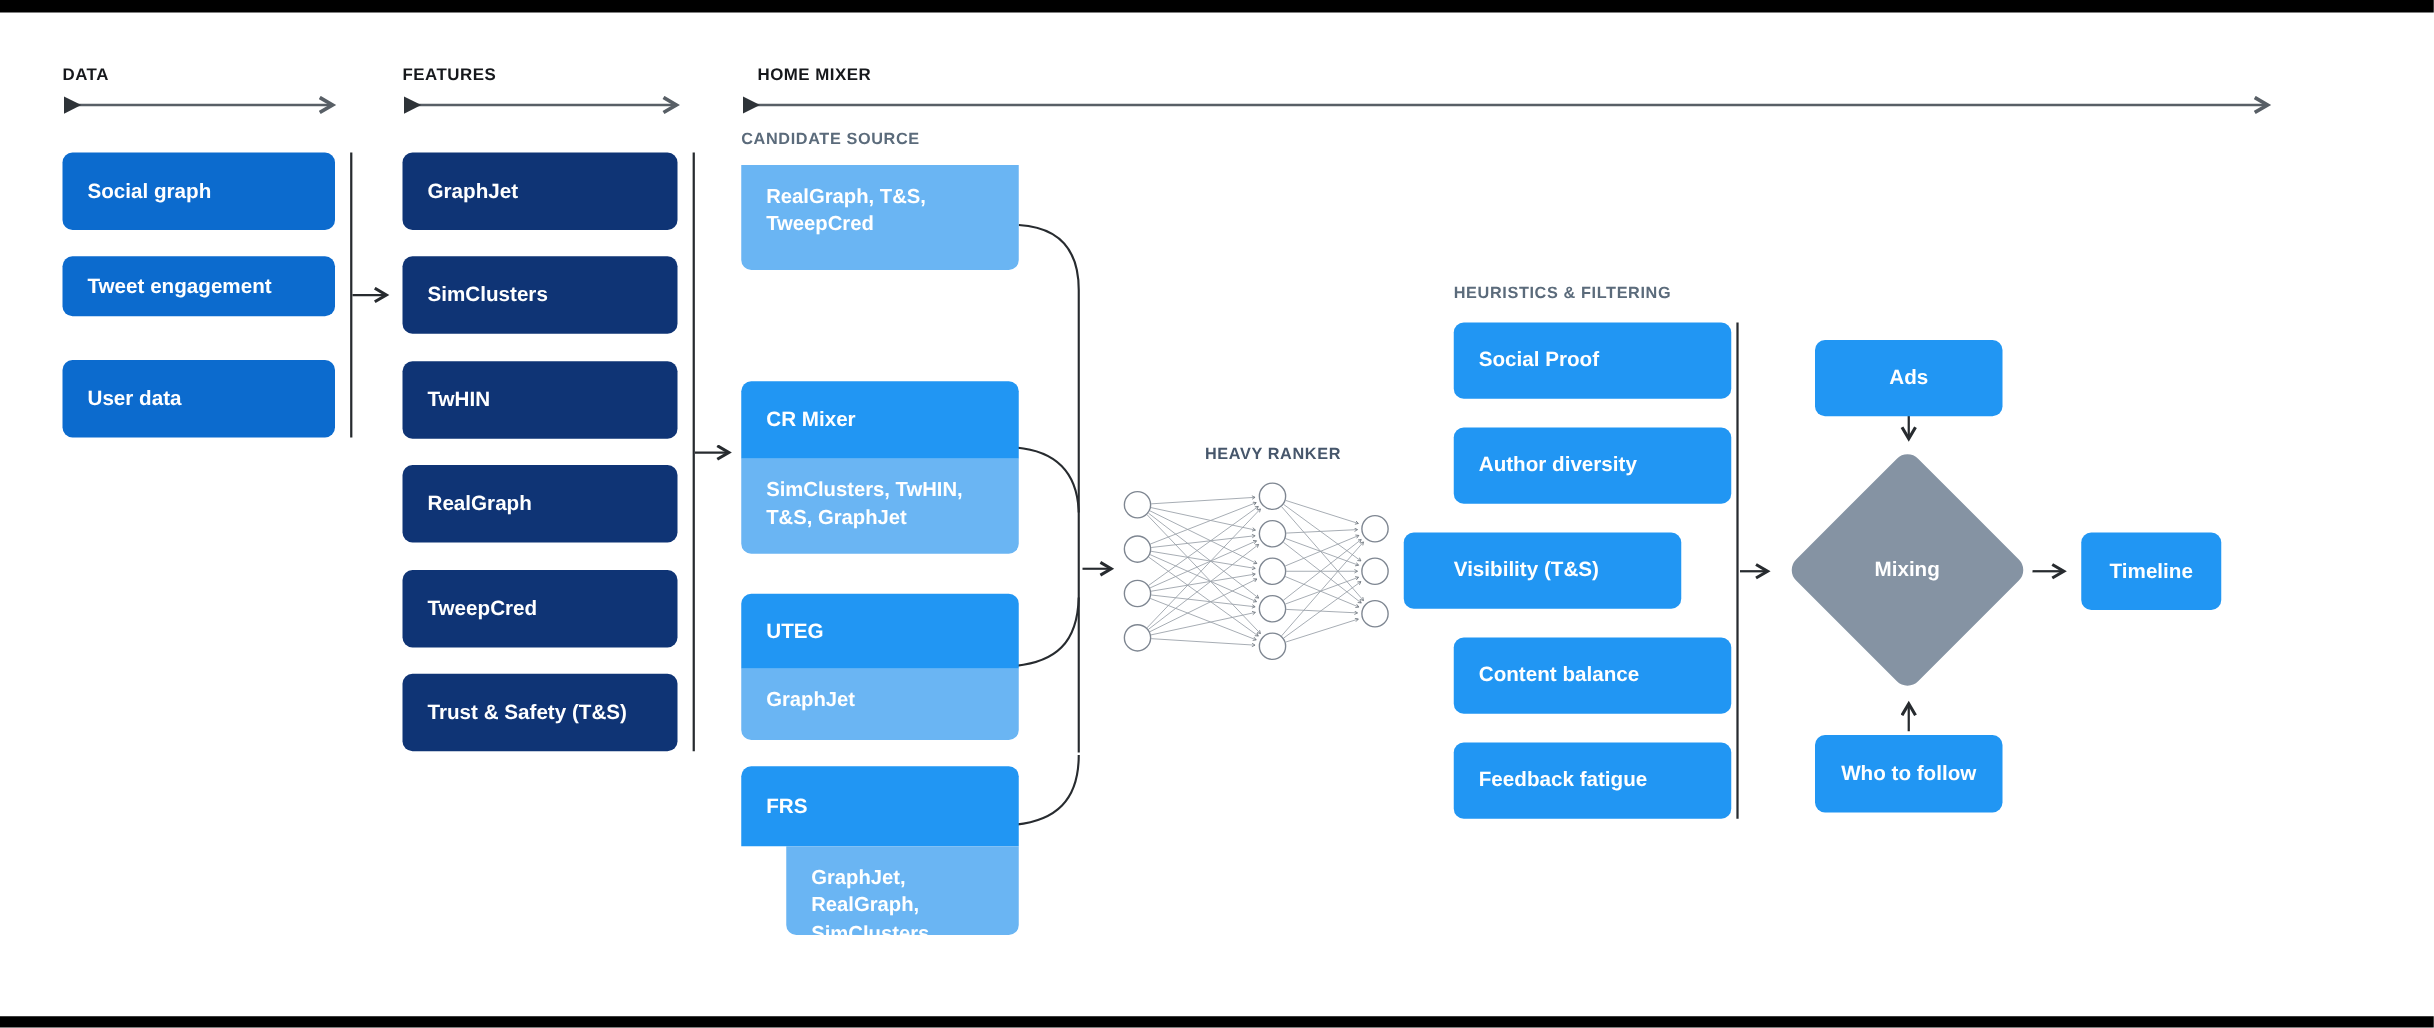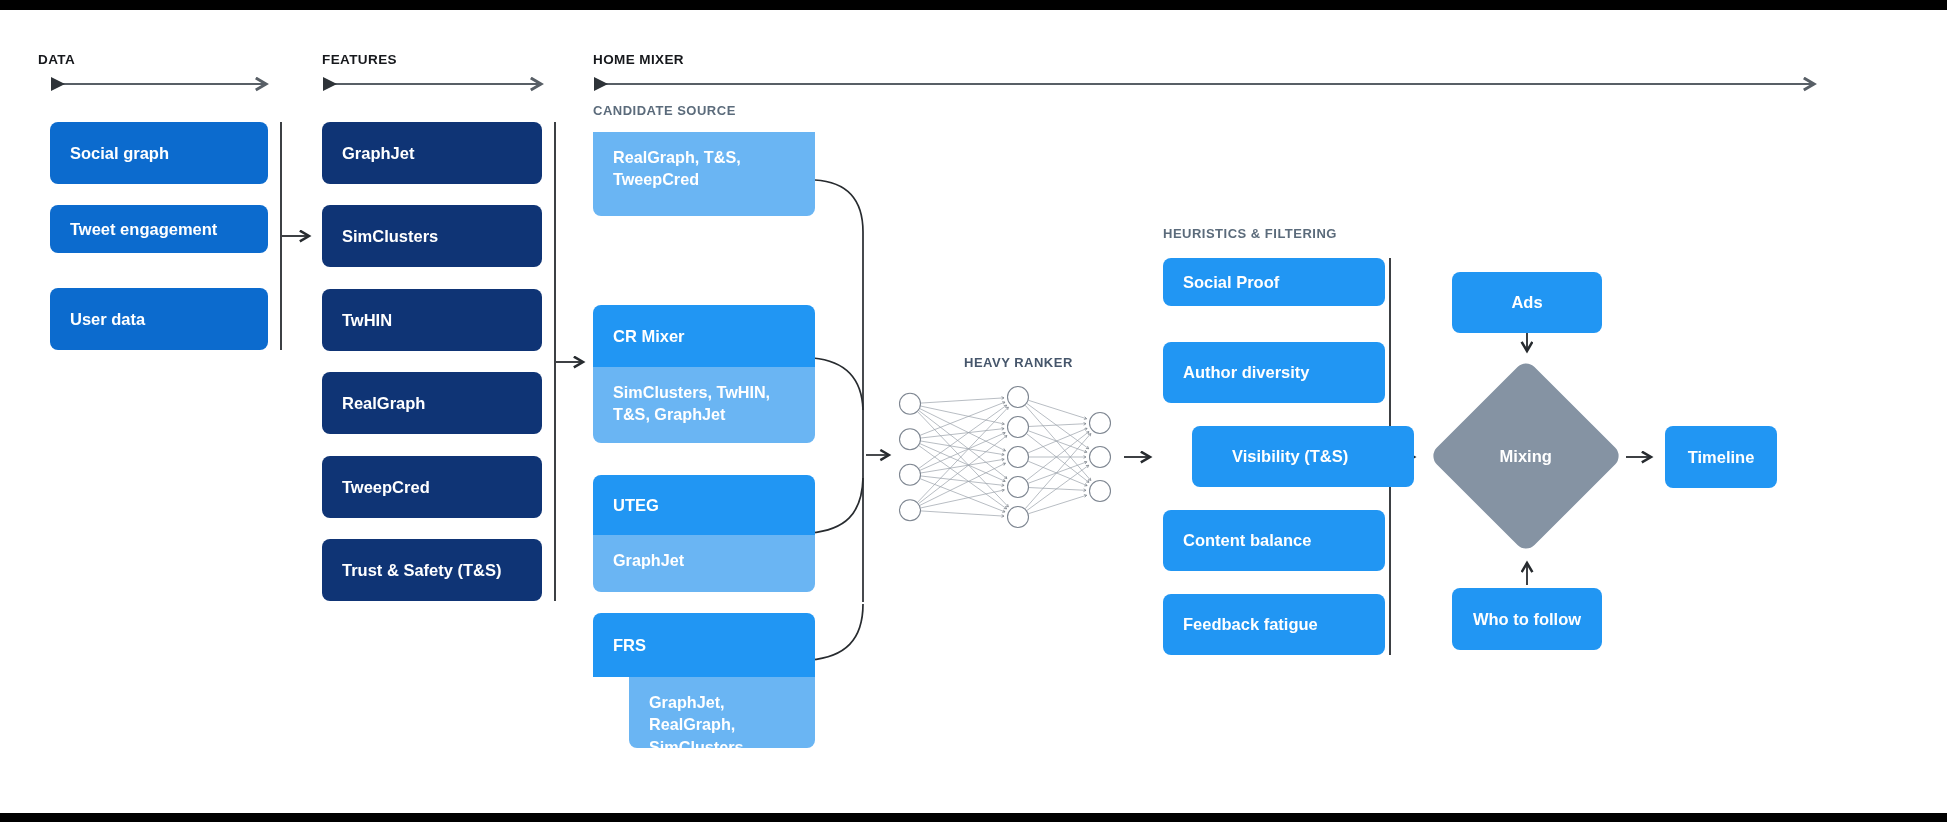--- a/index.html
+++ b/index.html
@@ -157,21 +157,21 @@
     <line x1="1527" y1="327" x2="1527" y2="351" marker-end="url(#arr)"></line>
   </g>
   <g stroke="#272B2F" fill="none" stroke-width="1.8">
     <line x1="1527" y1="585" x2="1527" y2="563" marker-end="url(#arr)"></line>
   </g>
   <g stroke="#272B2F" fill="none" stroke-width="1.8">
     <line x1="1626" y1="457" x2="1651" y2="457" marker-end="url(#arr)"></line>
   </g>
 </svg>
 
-<div class="sec-label" style="left:38px;top:52px;">DATA</div>
+<div class="sec-label" style="left:50px;top:52px;">DATA</div>
 <div class="box data-box" style="left:50px;top:122px;width:218px;height:62px;">
   <span>Social graph</span>
 </div>
 <div class="box data-box" style="left:50px;top:205px;width:218px;height:48px;">
   <span>Tweet engagement</span>
 </div>
 <div class="box data-box" style="left:50px;top:288px;width:218px;height:62px;">
   <span>User data</span>
 </div>
 
@@ -188,21 +188,21 @@
 <div class="box feature-box" style="left:322px;top:372px;width:220px;height:62px;">
   <span>RealGraph</span>
 </div>
 <div class="box feature-box" style="left:322px;top:456px;width:220px;height:62px;">
   <span>TweepCred</span>
 </div>
 <div class="box feature-box" style="left:322px;top:539px;width:220px;height:62px;">
   <span>Trust &amp; Safety (T&amp;S)</span>
 </div>
 
-<div class="sec-label" style="left:593px;top:52px;">HOME MIXER</div>
+<div class="sec-label" style="left:606px;top:52px;">HOME MIXER</div>
 <div class="sub-label" style="left:593px;top:103px;">CANDIDATE SOURCE</div>
 
 <div class="cand" style="left:593px;top:132px;">
   <div class="cand-sub" style="height:84px;white-space:normal;">RealGraph, T&amp;S, TweepCred</div>
 </div>
 
 <div class="cand" style="left:593px;top:305px;">
   <div class="cand-head" style="height:62px;">
     <span>CR Mixer</span>
   </div>
@@ -219,27 +219,27 @@
 <div class="cand" style="left:593px;top:613px;">
   <div class="cand-head" style="height:64px;">
     <span>FRS</span>
   </div>
   <div class="cand-sub" style="height:71px;white-space:normal;margin-left:36px;">GraphJet, RealGraph, SimClusters</div>
 </div>
 
 <div class="sub-label ranker-label" style="left:948px;top:355px;">HEAVY RANKER</div>
 
 <div class="sub-label" style="left:1163px;top:226px;">HEURISTICS &amp; FILTERING</div>
-<div class="box heur-box" style="left:1163px;top:258px;width:222px;height:48px;">
+<div class="box heur-box" style="left:1163px;top:258px;width:222px;height:61px;">
   <span>Social Proof</span>
 </div>
 <div class="box heur-box" style="left:1163px;top:342px;width:222px;height:61px;">
   <span>Author diversity</span>
 </div>
-<div class="box heur-box" style="left:1192px;top:426px;width:222px;height:61px;padding-left:40px;">
+<div class="box heur-box" style="left:1123px;top:426px;width:222px;height:61px;padding-left:40px;">
   <span>Visibility (T&amp;S)</span>
 </div>
 <div class="box heur-box" style="left:1163px;top:510px;width:222px;height:61px;">
   <span>Content balance</span>
 </div>
 <div class="box heur-box" style="left:1163px;top:594px;width:222px;height:61px;">
   <span>Feedback fatigue</span>
 </div>
 
 <div class="box heur-box center" style="left:1452px;top:272px;width:150px;height:61px;">

